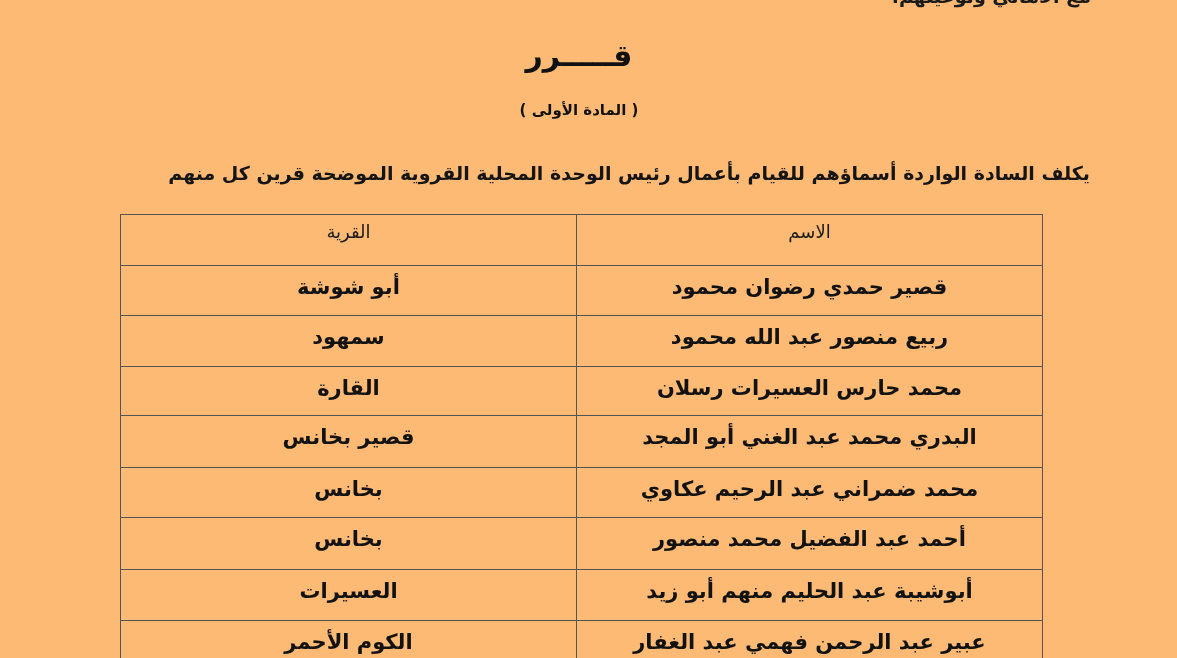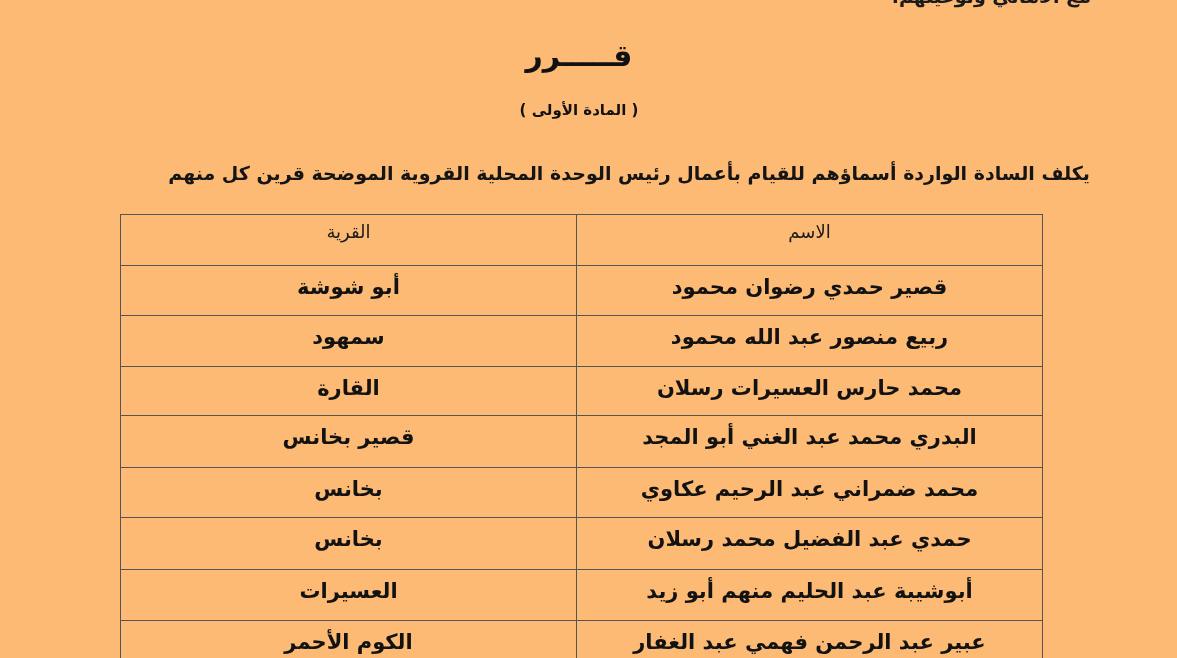--- a/index.html
+++ b/index.html
@@ -140,21 +140,21 @@
     </tr>
     <tr class="h52">
       <td>البدري محمد عبد الغني أبو المجد</td>
       <td>قصير بخانس</td>
     </tr>
     <tr class="h50">
       <td>محمد ضمراني عبد الرحيم عكاوي</td>
       <td>بخانس</td>
     </tr>
     <tr class="h52">
-      <td>حمدي عبد الفضيل محمد رسلان</td>
+      <td>أحمد عبد الفضيل محمد منصور</td>
       <td>بخانس</td>
     </tr>
     <tr class="h51">
       <td>أبوشيبة عبد الحليم منهم أبو زيد</td>
       <td>العسيرات</td>
     </tr>
     <tr class="h51">
       <td>عبير عبد الرحمن فهمي عبد الغفار</td>
       <td>الكوم الأحمر</td>
     </tr>

